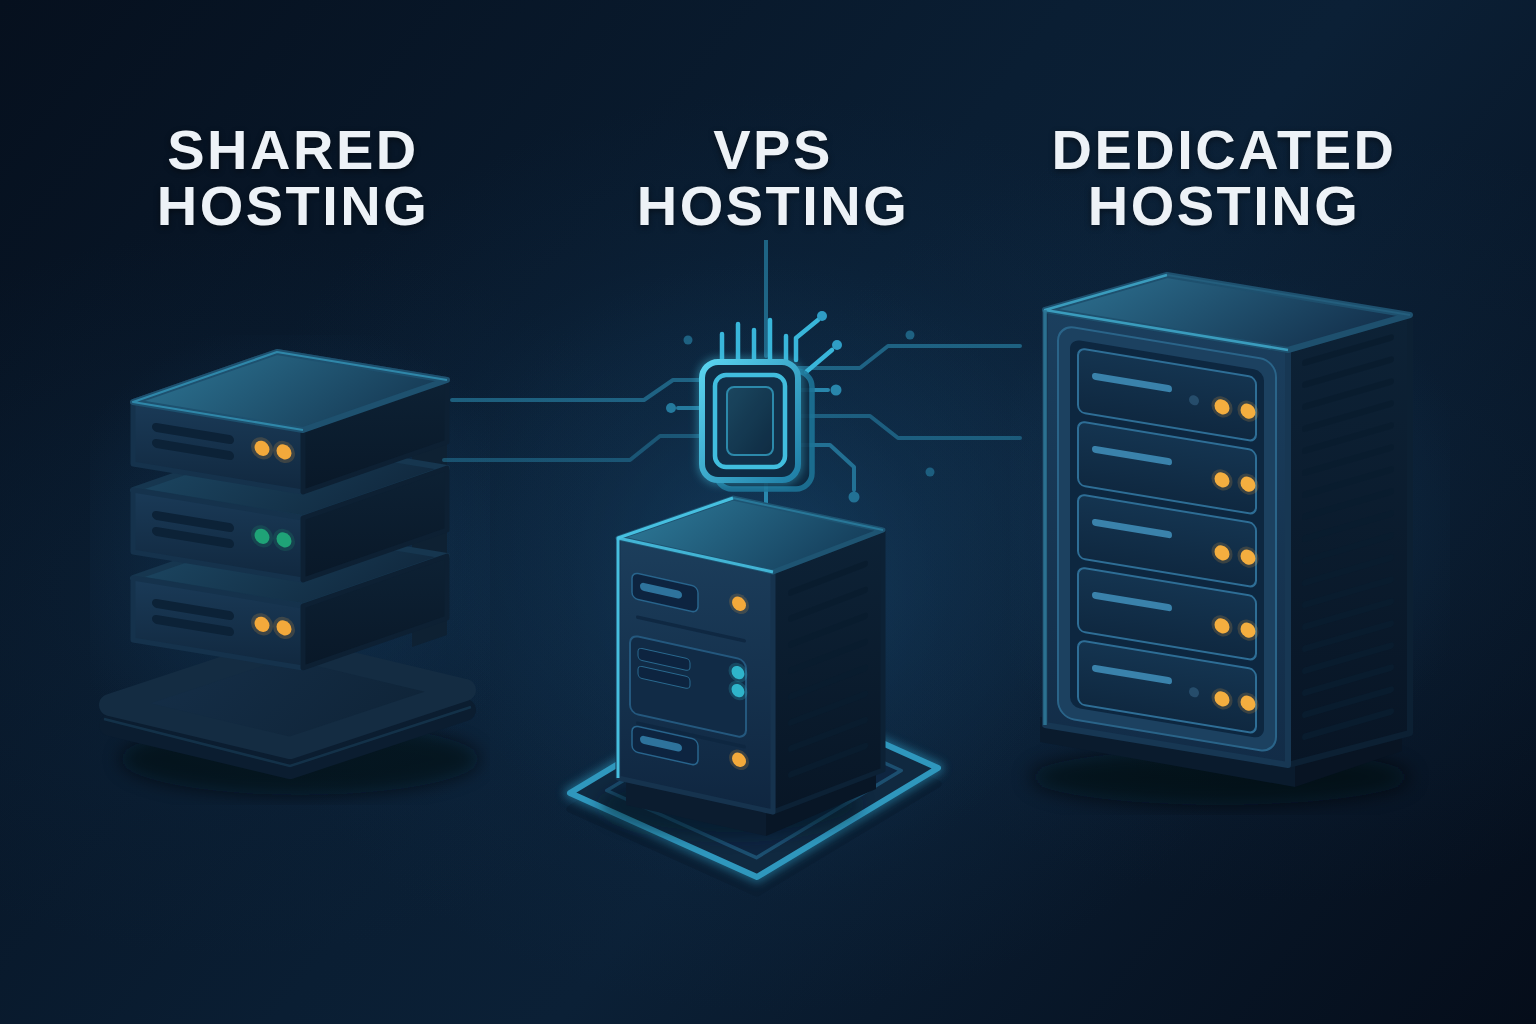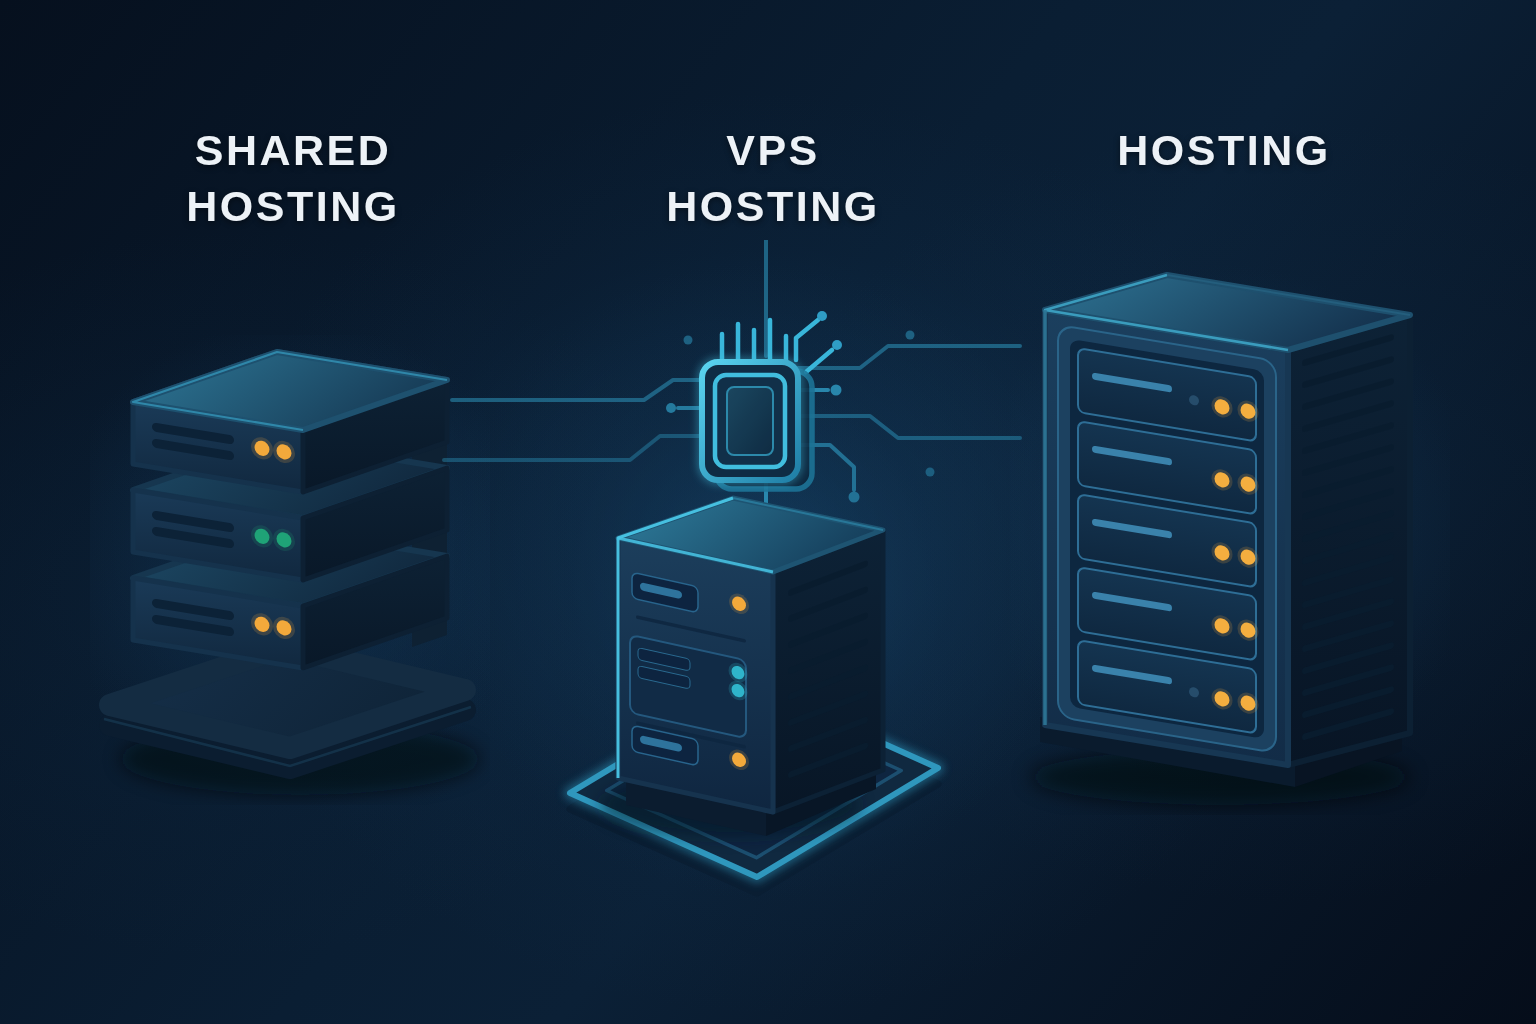--- a/index.html
+++ b/index.html
@@ -4,21 +4,21 @@
 <style>
   html,body{margin:0;padding:0;}
   body{width:1536px;height:1024px;overflow:hidden;font-family:"Liberation Sans",sans-serif;}
   .stage{position:relative;width:1536px;height:1024px;overflow:hidden;
     background:
       radial-gradient(760px 640px at 50% 54%, rgba(26,78,118,.38), rgba(16,48,78,.16) 48%, rgba(0,0,0,0) 72%),
       radial-gradient(700px 520px at 15% 58%, rgba(18,52,82,.25), rgba(0,0,0,0) 70%),
       radial-gradient(760px 560px at 84% 50%, rgba(18,52,82,.28), rgba(0,0,0,0) 70%),
       linear-gradient(128deg,#06101e 0%,#0a1e33 46%,#0b2036 58%,#050d1a 100%);}
   .heading{position:absolute;width:460px;top:122px;text-align:center;color:#edf2f7;
-    font-weight:700;font-size:43px;letter-spacing:2.5px;line-height:56px;
+    font-weight:700;font-size:56px;letter-spacing:2.5px;line-height:56px;
     text-shadow:0 2px 6px rgba(0,0,0,.45);}
   .heading div{white-space:nowrap;}
   .h-shared{left:63px;}
   .h-vps{left:543px;}
   .h-dedicated{left:994px;}
   .art{position:absolute;pointer-events:none;}
   .art-shared{left:90px;top:335px;}
   .art-vps{left:420px;top:240px;}
   .art-dedicated{left:1010px;top:255px;}
   .trace{stroke:#2f9dc5;fill:none;stroke-width:4;stroke-linecap:round;stroke-linejoin:round;}
@@ -40,20 +40,21 @@
 
   <div class="heading h-shared">
     <div>SHARED</div>
     <div>HOSTING</div>
   </div>
   <div class="heading h-vps">
     <div>VPS</div>
     <div>HOSTING</div>
   </div>
   <div class="heading h-dedicated">
+    <div>DEDICATED</div>
     <div>HOSTING</div>
   </div>
 
   <svg class="art art-shared" width="400" height="470" viewBox="0 0 400 470">
     <defs>
       <linearGradient id="a_gtop1" x1="0" y1="0" x2="1" y2="0.35">
         <stop offset="0" stop-color="#2e7897"></stop>
           <stop offset="1" stop-color="#173c57"></stop>
       </linearGradient>
       <linearGradient id="a_gtopdim" x1="0" y1="0" x2="1" y2="0.35">

